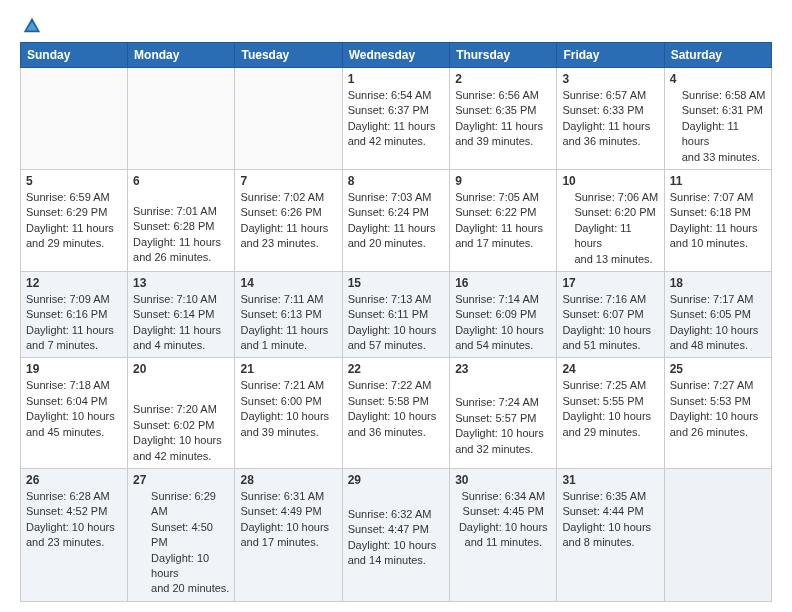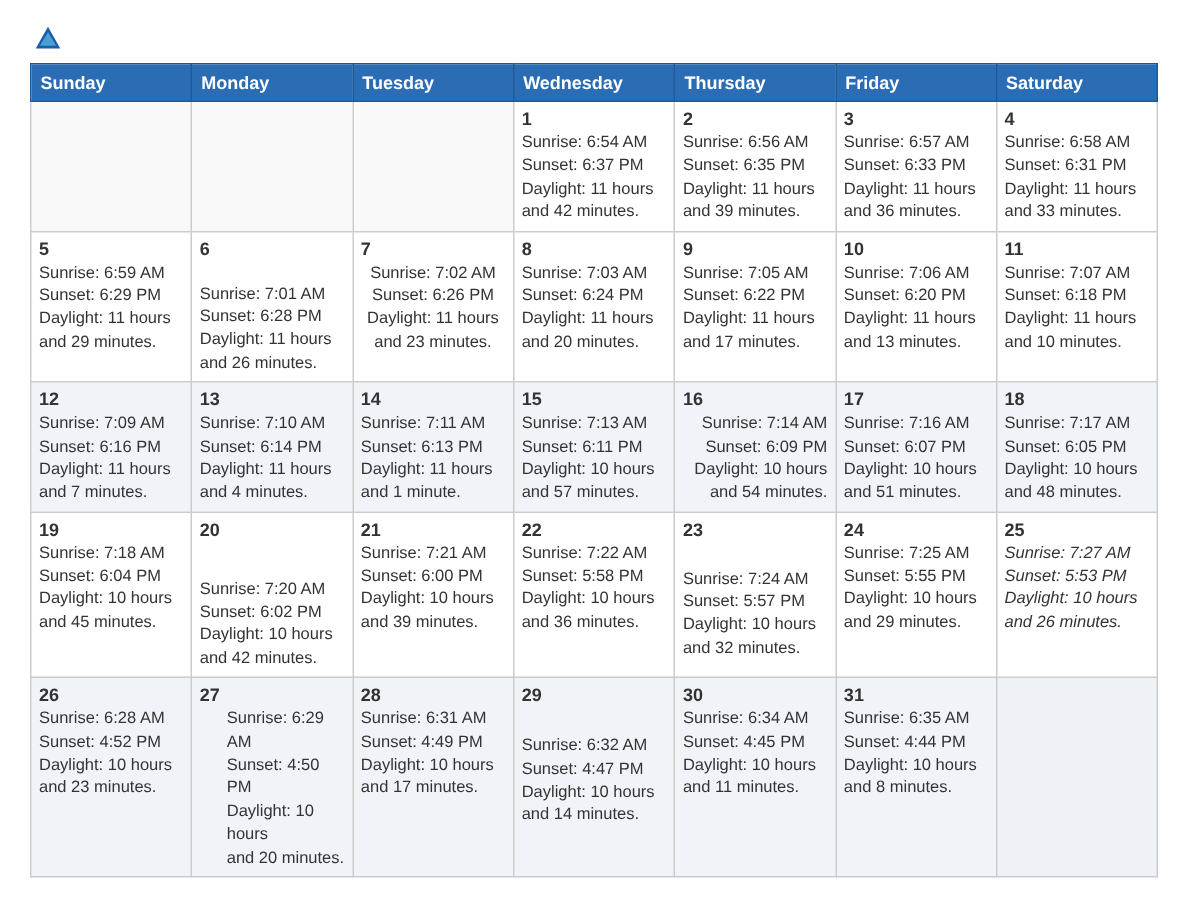--- a/index.html
+++ b/index.html
@@ -147,21 +147,21 @@
           </td>
           <td>
             <span class="day-num">3</span>
             <div class="day-info" style="white-space: pre-line;">Sunrise: 6:57 AM
 Sunset: 6:33 PM
 Daylight: 11 hours
 and 36 minutes.</div>
           </td>
           <td>
             <span class="day-num">4</span>
-            <div class="day-info" style="white-space: pre-line;">Sunrise: 6:58 AM
+            <div class="day-info" style="white-space: pre-line; margin-left: 12px;">Sunrise: 6:58 AM
 Sunset: 6:31 PM
 Daylight: 11 hours
 and 33 minutes.</div>
           </td>
         </tr>
         <tr>
           <td>
             <span class="day-num">5</span>
             <div class="day-info" style="white-space: pre-line;">Sunrise: 6:59 AM
 Sunset: 6:29 PM
@@ -170,42 +170,42 @@
           </td>
           <td>
             <span class="day-num">6</span>
             <div class="day-info" style="white-space: pre-line; margin-top: 16px;">Sunrise: 7:01 AM
 Sunset: 6:28 PM
 Daylight: 11 hours
 and 26 minutes.</div>
           </td>
           <td>
             <span class="day-num">7</span>
-            <div class="day-info" style="white-space: pre-line; text-align: center;">Sunrise: 7:02 AM
+            <div class="day-info" style="white-space: pre-line;">Sunrise: 7:02 AM
 Sunset: 6:26 PM
 Daylight: 11 hours
 and 23 minutes.</div>
           </td>
           <td>
             <span class="day-num">8</span>
             <div class="day-info" style="white-space: pre-line;">Sunrise: 7:03 AM
 Sunset: 6:24 PM
 Daylight: 11 hours
 and 20 minutes.</div>
           </td>
           <td>
             <span class="day-num">9</span>
             <div class="day-info" style="white-space: pre-line;">Sunrise: 7:05 AM
 Sunset: 6:22 PM
 Daylight: 11 hours
 and 17 minutes.</div>
           </td>
           <td>
             <span class="day-num">10</span>
-            <div class="day-info" style="white-space: pre-line;">Sunrise: 7:06 AM
+            <div class="day-info" style="white-space: pre-line; margin-left: 12px;">Sunrise: 7:06 AM
 Sunset: 6:20 PM
 Daylight: 11 hours
 and 13 minutes.</div>
           </td>
           <td>
             <span class="day-num">11</span>
             <div class="day-info" style="white-space: pre-line;">Sunrise: 7:07 AM
 Sunset: 6:18 PM
 Daylight: 11 hours
 and 10 minutes.</div>
@@ -235,21 +235,21 @@
           </td>
           <td>
             <span class="day-num">15</span>
             <div class="day-info" style="white-space: pre-line;">Sunrise: 7:13 AM
 Sunset: 6:11 PM
 Daylight: 10 hours
 and 57 minutes.</div>
           </td>
           <td>
             <span class="day-num">16</span>
-            <div class="day-info" style="white-space: pre-line; text-align: right;">Sunrise: 7:14 AM
+            <div class="day-info" style="white-space: pre-line;">Sunrise: 7:14 AM
 Sunset: 6:09 PM
 Daylight: 10 hours
 and 54 minutes.</div>
           </td>
           <td>
             <span class="day-num">17</span>
             <div class="day-info" style="white-space: pre-line;">Sunrise: 7:16 AM
 Sunset: 6:07 PM
 Daylight: 10 hours
 and 51 minutes.</div>
@@ -300,21 +300,21 @@
           </td>
           <td>
             <span class="day-num">24</span>
             <div class="day-info" style="white-space: pre-line;">Sunrise: 7:25 AM
 Sunset: 5:55 PM
 Daylight: 10 hours
 and 29 minutes.</div>
           </td>
           <td>
             <span class="day-num">25</span>
-            <div class="day-info" style="white-space: pre-line; font-style: italic;">Sunrise: 7:27 AM
+            <div class="day-info" style="white-space: pre-line;">Sunrise: 7:27 AM
 Sunset: 5:53 PM
 Daylight: 10 hours
 and 26 minutes.</div>
           </td>
         </tr>
         <tr class="row-shade">
           <td>
             <span class="day-num">26</span>
             <div class="day-info" style="white-space: pre-line;">Sunrise: 6:28 AM
 Sunset: 4:52 PM
@@ -337,21 +337,21 @@
           </td>
           <td>
             <span class="day-num">29</span>
             <div class="day-info" style="white-space: pre-line; margin-top: 20px;">Sunrise: 6:32 AM
 Sunset: 4:47 PM
 Daylight: 10 hours
 and 14 minutes.</div>
           </td>
           <td>
             <span class="day-num">30</span>
-            <div class="day-info" style="white-space: pre-line;">Sunrise: 6:34 AM
+            <div class="day-info" style="white-space: pre-line; text-align: center;">Sunrise: 6:34 AM
 Sunset: 4:45 PM
 Daylight: 10 hours
 and 11 minutes.</div>
           </td>
           <td>
             <span class="day-num">31</span>
             <div class="day-info" style="white-space: pre-line;">Sunrise: 6:35 AM
 Sunset: 4:44 PM
 Daylight: 10 hours
 and 8 minutes.</div>

